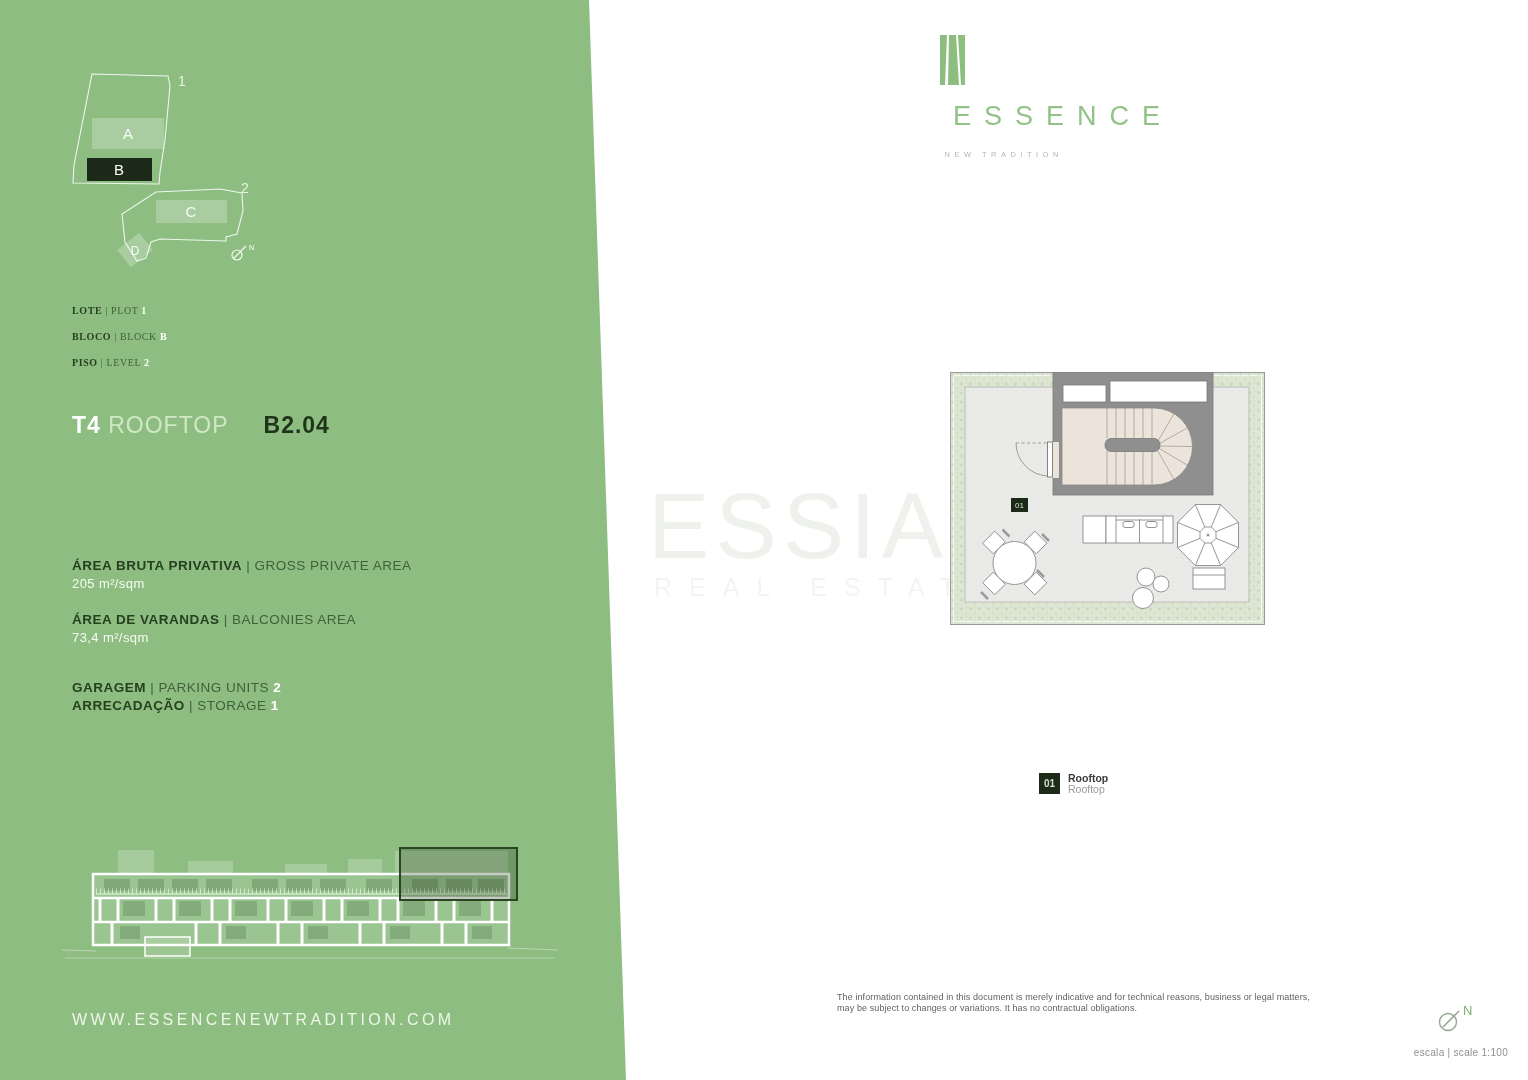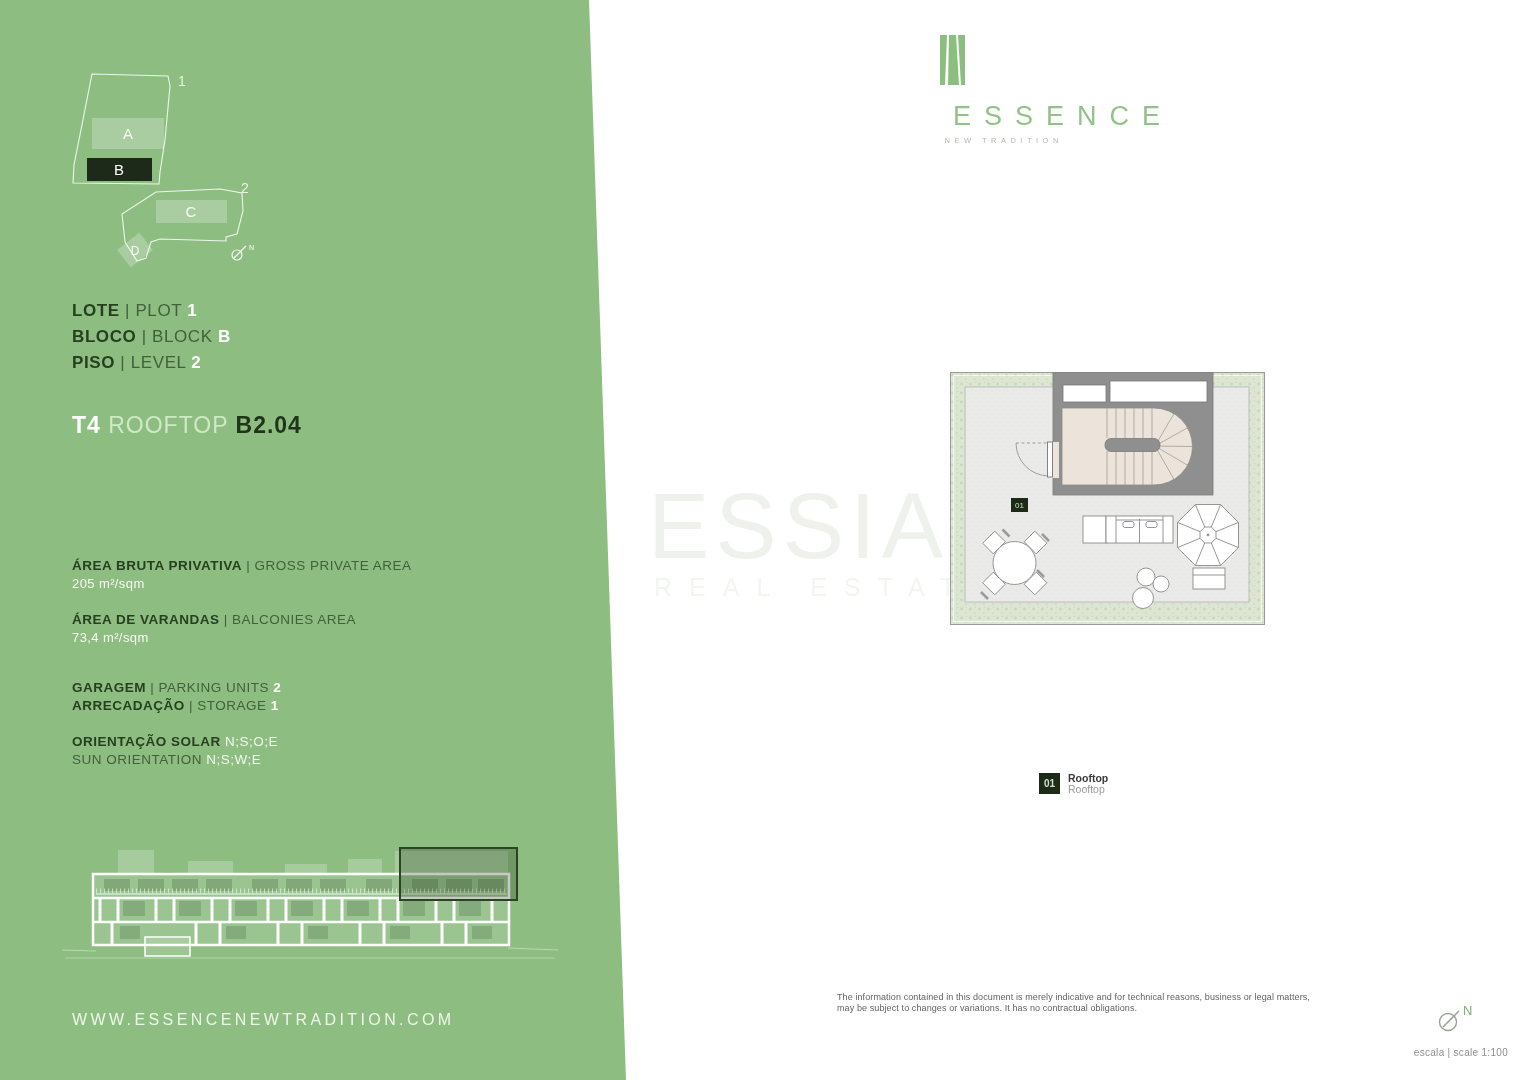--- a/index.html
+++ b/index.html
@@ -5,45 +5,45 @@
   html,body{margin:0;padding:0;background:#ffffff;}
   .page{position:relative;width:1528px;height:1080px;background:#ffffff;overflow:hidden;
         font-family:"Liberation Sans", sans-serif;}
   .abs{position:absolute;}
 
   
   .green-panel{position:absolute;left:0;top:0;width:660px;height:1080px;background:#8dbd81;
                clip-path:polygon(0 0, 589px 0, 626px 1080px, 0 1080px);}
 
   
-  .info-rows{left:72px;top:298px;font-size:17px;letter-spacing:.6px;line-height:26px;}
+  .info-rows{left:72px;top:298px;font-size:10px;letter-spacing:.6px;line-height:26px;font-family:Liberation Serif, serif;}
   .pt-dark{color:#26401f;font-weight:700;}
   .en-mid{color:#41613a;font-weight:400;}
   .val-white{color:#ffffff;font-weight:700;}
 
   
   .title1{left:72px;top:412px;font-size:23px;letter-spacing:1px;white-space:nowrap;}
   .title2{left:72px;top:444px;font-size:20.5px;letter-spacing:1px;white-space:nowrap;}
   .t-white{color:#ffffff;font-weight:700;}
   .t-pale{color:#cfe9c4;font-weight:400;}
-  .t-dark{color:#1f3419;font-weight:700;}
+  .t-dark{color:#1f3419;font-weight:700;margin-left:28px;}
 
   
   .area-group{left:72px;font-size:13.5px;letter-spacing:.5px;}
   .area-label{white-space:nowrap;}
   .area-value{color:#f7fbf4;font-weight:400;margin-top:3px;font-size:13px;letter-spacing:.4px;}
   .fac-row{font-size:13.5px;letter-spacing:.5px;line-height:18px;white-space:nowrap;}
   .ori-val{color:#f2f8ee;font-weight:400;}
 
   .website{left:72px;top:1011px;font-size:16px;letter-spacing:3.4px;color:#eef5ea;font-weight:400;}
 
   
   .logo{left:940px;top:35px;width:265px;text-align:left;}
   .logo-word{font-size:27px;letter-spacing:13px;color:#93c288;font-weight:400;margin-top:12px;text-indent:13px;}
-  .logo-tag{font-size:7.5px;letter-spacing:4.5px;color:#b3b8b1;margin-top:4px;text-indent:4.5px;}
+  .logo-tag{font-size:7.5px;letter-spacing:4.5px;color:#b3b8b1;margin-top:18px;text-indent:4.5px;}
 
   
   .watermark{left:648px;top:483px;color:#eff2ec;user-select:none;}
   .wm-big{font-size:92px;font-weight:400;letter-spacing:6px;line-height:86px;}
   .wm-sub{font-size:25px;letter-spacing:17px;margin-top:4px;margin-left:6px;color:#f2f5f0;}
 
   
   .legend{left:1039px;top:773px;display:flex;align-items:flex-start;}
   .legend-box{width:21px;height:21px;background:#1d2a18;color:#cfe0c8;font-size:10px;font-weight:700;
               display:flex;align-items:center;justify-content:center;}
@@ -133,30 +133,20 @@
         <span class="en-mid">| PARKING UNITS</span>
         <span class="val-white">2</span>
       </div>
       <div class="fac-row">
         <span class="pt-dark">ARRECADAÇÃO</span>
         <span class="en-mid">| STORAGE</span>
         <span class="val-white">1</span>
       </div>
     </div>
 
-    <div class="abs" style="left:72px;top:733px;">
-      <div class="fac-row">
-        <span class="pt-dark">ORIENTAÇÃO SOLAR</span>
-        <span class="ori-val">N;S;O;E</span>
-      </div>
-      <div class="fac-row">
-        <span class="en-mid">SUN ORIENTATION</span>
-        <span class="ori-val">N;S;W;E</span>
-      </div>
-    </div>
 
     <svg class="abs" style="left:60px;top:838px;" width="500" height="135" viewBox="0 0 500 135">
 
       <line x1="2" y1="112" x2="36" y2="113" stroke="rgba(255,255,255,0.4)" stroke-width="1"></line>
       <line x1="448" y1="110" x2="498" y2="112" stroke="rgba(255,255,255,0.4)" stroke-width="1"></line>
       <line x1="5" y1="120" x2="495" y2="120" stroke="rgba(255,255,255,0.35)" stroke-width="1"></line>
 
       <g fill="rgba(255,255,255,0.22)">
         <rect x="58" y="12" width="36" height="24"></rect>
         <rect x="128" y="23" width="45" height="13"></rect>

